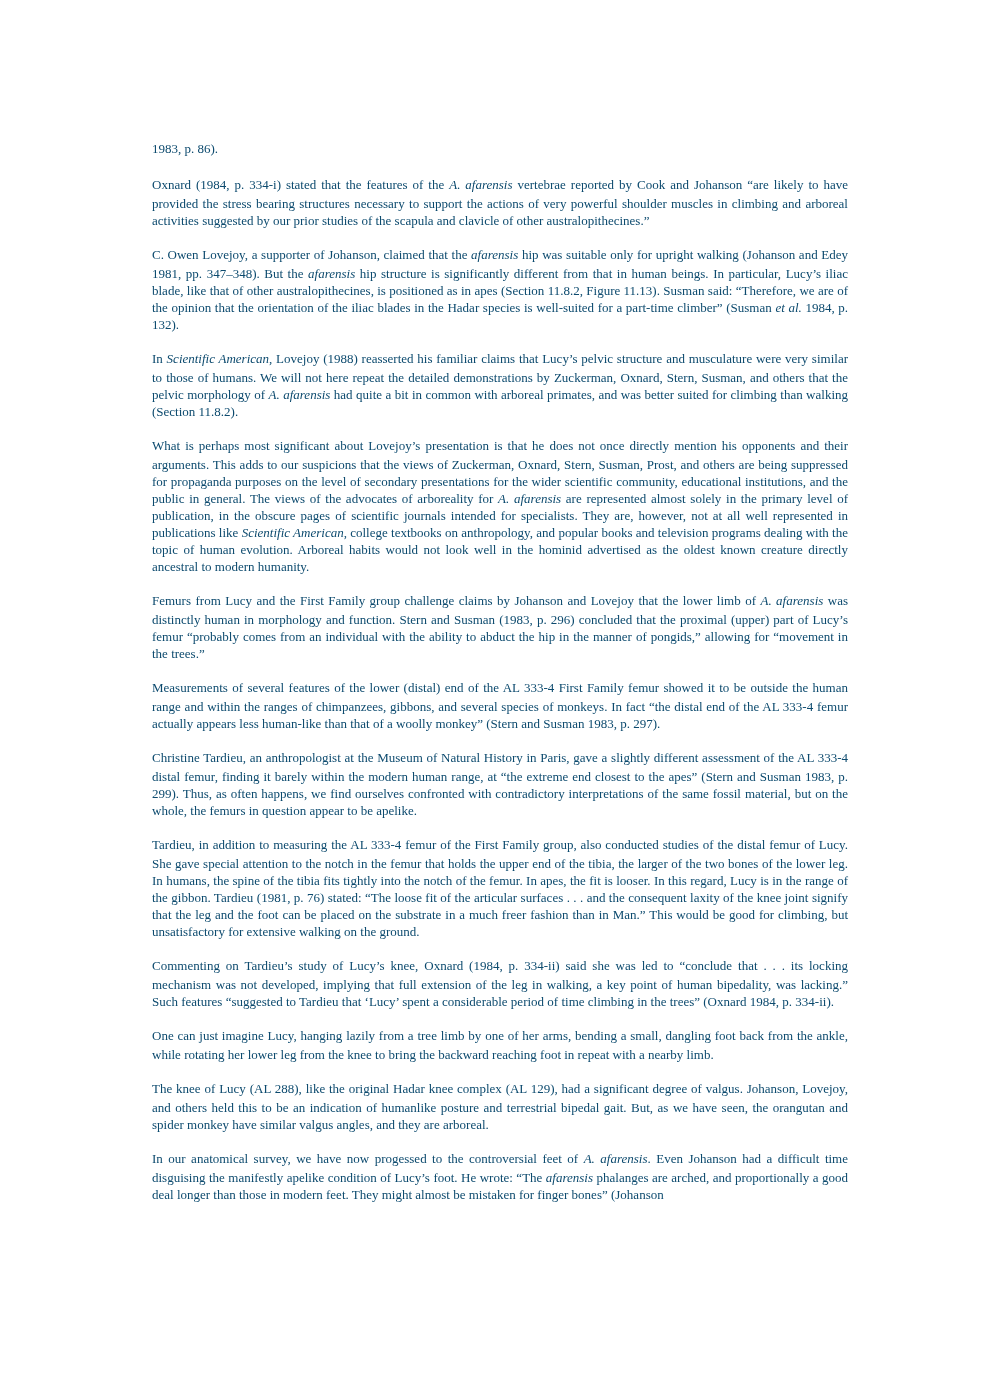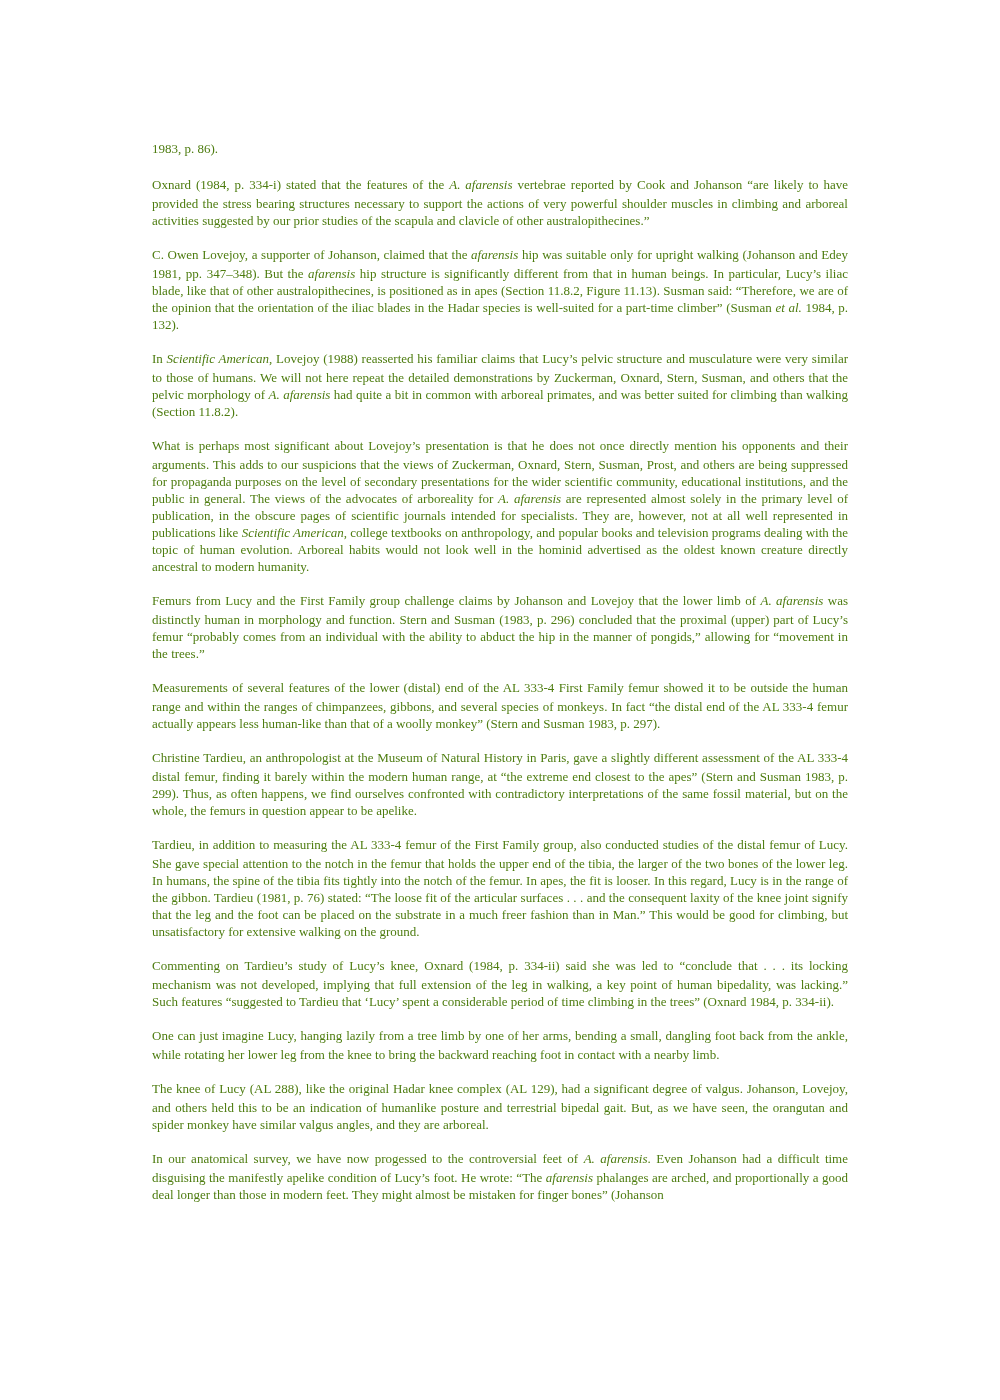--- a/index.html
+++ b/index.html
@@ -17,21 +17,21 @@
     background: #ffffff;
   }
   .doc-body {
     position: absolute;
     left: 152px;
     top: 138px;
     width: 696px;
     font-family: "Liberation Serif", "DejaVu Serif", serif;
     font-size: 13px;
     line-height: 17px;
-    color: #4d7c0f;
+    color: #0c4a6e;
     text-align: justify;
     text-justify: inter-word;
   }
   .doc-body p {
     margin: 0 0 15px 0;
     padding: 0;
   }
   .doc-body p::first-line {
     line-height: 21px;
   }
@@ -48,17 +48,17 @@
       <p><span>1983, p. 86).</span></p>
       <p><span>Oxnard (1984, p. 334-i) stated that the features of the </span><i>A. afarensis</i><span> vertebrae reported by Cook and Johanson “are likely to have provided the stress bearing structures necessary to support the actions of very powerful shoulder muscles in climbing and arboreal activities suggested by our prior studies of the scapula and clavicle of other australopithecines.”</span></p>
       <p><span>C. Owen Lovejoy, a supporter of Johanson, claimed that the </span><i>afarensis</i><span> hip was suitable only for upright walking (Johanson and Edey 1981, pp. 347–348). But the </span><i>afarensis</i><span> hip structure is significantly different from that in human beings. In particular, Lucy’s iliac blade, like that of other australopithecines, is positioned as in apes (Section 11.8.2, Figure 11.13). Susman said: “Therefore, we are of the opinion that the orientation of the iliac blades in the Hadar species is well-suited for a part-time climber” (Susman </span><i>et al.</i><span> 1984, p. 132).</span></p>
       <p><span>In </span><i>Scientific American</i><span>, Lovejoy (1988) reasserted his familiar claims that Lucy’s pelvic structure and musculature were very similar to those of humans. We will not here repeat the detailed demonstrations by Zuckerman, Oxnard, Stern, Susman, and others that the pelvic morphology of </span><i>A. afarensis</i><span> had quite a bit in common with arboreal primates, and was better suited for climbing than walking (Section 11.8.2).</span></p>
       <p><span>What is perhaps most significant about Lovejoy’s presentation is that he does not once directly mention his opponents and their arguments. This adds to our suspicions that the views of Zuckerman, Oxnard, Stern, Susman, Prost, and others are being suppressed for propaganda purposes on the level of secondary presentations for the wider scientific community, educational institutions, and the public in general. The views of the advocates of arboreality for </span><i>A. afarensis</i><span> are represented almost solely in the primary level of publication, in the obscure pages of scientific journals intended for specialists. They are, however, not at all well represented in publications like </span><i>Scientific American</i><span>, college textbooks on anthropology, and popular books and television programs dealing with the topic of human evolution. Arboreal habits would not look well in the hominid advertised as the oldest known creature directly ancestral to modern humanity.</span></p>
       <p><span>Femurs from Lucy and the First Family group challenge claims by Johanson and Lovejoy that the lower limb of </span><i>A. afarensis</i><span> was distinctly human in morphology and function. Stern and Susman (1983, p. 296) concluded that the proximal (upper) part of Lucy’s femur “probably comes from an individual with the ability to abduct the hip in the manner of pongids,” allowing for “movement in the trees.”</span></p>
       <p><span>Measurements of several features of the lower (distal) end of the AL 333-4 First Family femur showed it to be outside the human range and within the ranges of chimpanzees, gibbons, and several species of monkeys. In fact “the distal end of the AL 333-4 femur actually appears less human-like than that of a woolly monkey” (Stern and Susman 1983, p. 297).</span></p>
       <p><span>Christine Tardieu, an anthropologist at the Museum of Natural History in Paris, gave a slightly different assessment of the AL 333-4 distal femur, finding it barely within the modern human range, at “the extreme end closest to the apes” (Stern and Susman 1983, p. 299). Thus, as often happens, we find ourselves confronted with contradictory interpretations of the same fossil material, but on the whole, the femurs in question appear to be apelike.</span></p>
       <p><span>Tardieu, in addition to measuring the AL 333-4 femur of the First Family group, also conducted studies of the distal femur of Lucy. She gave special attention to the notch in the femur that holds the upper end of the tibia, the larger of the two bones of the lower leg. In humans, the spine of the tibia fits tightly into the notch of the femur. In apes, the fit is looser. In this regard, Lucy is in the range of the gibbon. Tardieu (1981, p. 76) stated: “The loose fit of the articular surfaces . . . and the consequent laxity of the knee joint signify that the leg and the foot can be placed on the substrate in a much freer fashion than in Man.” This would be good for climbing, but unsatisfactory for extensive walking on the ground.</span></p>
       <p><span>Commenting on Tardieu’s study of Lucy’s knee, Oxnard (1984, p. 334-ii) said she was led to “conclude that . . . its locking mechanism was not developed, implying that full extension of the leg in walking, a key point of human bipedality, was lacking.” Such features “suggested to Tardieu that ‘Lucy’ spent a considerable period of time climbing in the trees” (Oxnard 1984, p. 334-ii).</span></p>
-      <p><span>One can just imagine Lucy, hanging lazily from a tree limb by one of her arms, bending a small, dangling foot back from the ankle, while rotating her lower leg from the knee to bring the backward reaching foot in contact with a nearby limb.</span></p>
+      <p><span>One can just imagine Lucy, hanging lazily from a tree limb by one of her arms, bending a small, dangling foot back from the ankle, while rotating her lower leg from the knee to bring the backward reaching foot in repeat with a nearby limb.</span></p>
       <p><span>The knee of Lucy (AL 288), like the original Hadar knee complex (AL 129), had a significant degree of valgus. Johanson, Lovejoy, and others held this to be an indication of humanlike posture and terrestrial bipedal gait. But, as we have seen, the orangutan and spider monkey have similar valgus angles, and they are arboreal.</span></p>
       <p><span>In our anatomical survey, we have now progessed to the controversial feet of </span><i>A. afarensis</i><span>. Even Johanson had a difficult time disguising the manifestly apelike condition of Lucy’s foot. He wrote: “The </span><i>afarensis</i><span> phalanges are arched, and proportionally a good deal longer than those in modern feet. They might almost be mistaken for finger bones” (Johanson</span></p>
     </div>
 </div>
 
 </body></html>

